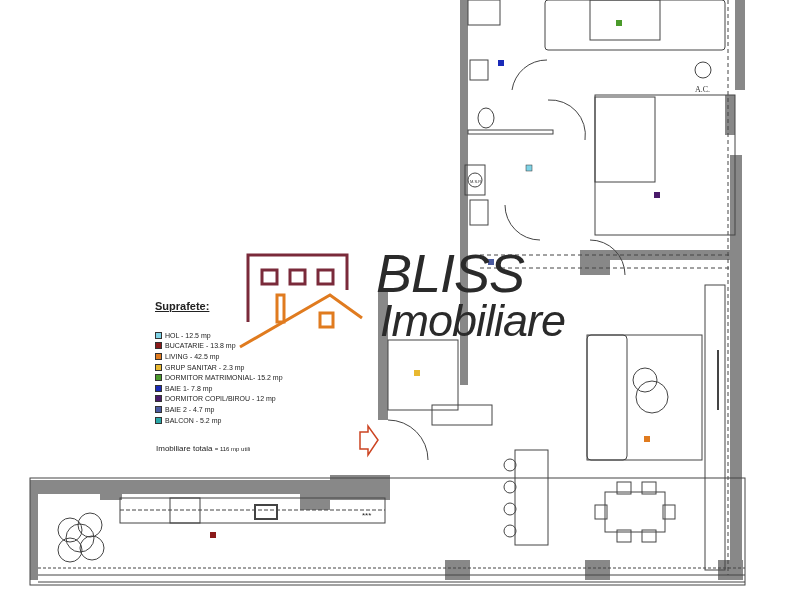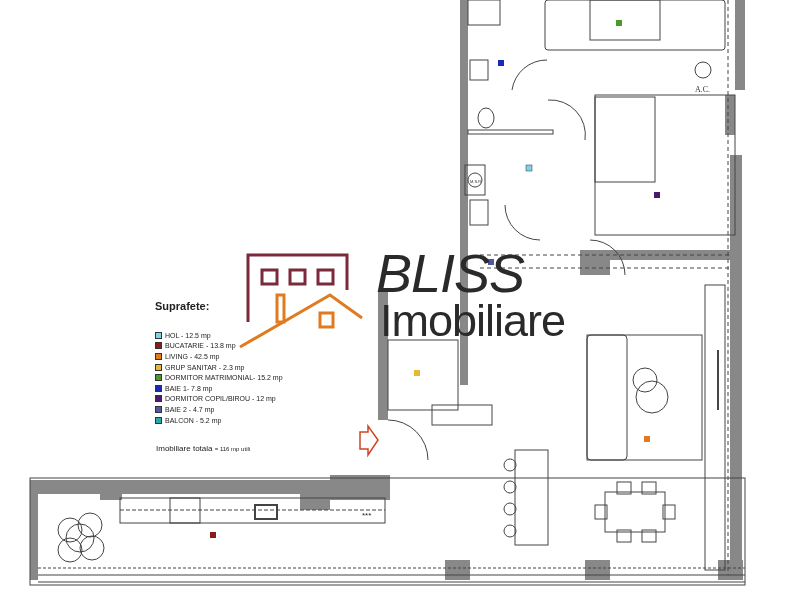--- a/index.html
+++ b/index.html
@@ -1,25 +1,25 @@
 <!DOCTYPE html>
 <html><head>
 <meta charset="utf-8">
 <style>
   html,body{margin:0;padding:0;background:#fff;}
   body{width:800px;height:600px;position:relative;overflow:hidden;font-family:"Liberation Sans",sans-serif;}
   .plan{position:absolute;left:0;top:0;}
   .legend{position:absolute;left:155px;top:300px;font-size:7px;color:#222;}
-  .legend .title{font-size:11px;font-weight:bold;margin-bottom:18px;}
+  .legend .title{font-size:11px;font-weight:bold;margin-bottom:18px;text-decoration:underline;}
   .legend .row{display:flex;align-items:center;height:10.6px;}
   .legend .sw{width:7px;height:7px;border:1px solid #333;margin-right:3px;box-sizing:border-box;}
   .total{position:absolute;left:156px;top:444px;font-size:8px;color:#222;}
   .total small{font-size:6px;}
   .brand1{position:absolute;left:376px;top:246px;font-size:54px;line-height:54px;color:#2a2a2a;font-weight:normal;letter-spacing:-1px;font-style:italic;}
-  .brand2{position:absolute;left:380px;top:296px;font-size:45px;line-height:50px;color:#2a2a2a;letter-spacing:-1px;}
+  .brand2{position:absolute;left:380px;top:296px;font-size:45px;line-height:50px;color:#2a2a2a;letter-spacing:-1px;font-style:italic;}
 </style>
 </head>
 <body>
 
 <svg class="plan" width="800" height="600" viewBox="0 0 800 600">
   <g fill="none" stroke="#444" stroke-width="1">
 
     <rect x="460" y="0" width="8" height="385" fill="#888" stroke="none"></rect>
     <rect x="735" y="0" width="10" height="90" fill="#888" stroke="none"></rect>
     <rect x="725" y="95" width="10" height="40" fill="#888" stroke="none"></rect>

